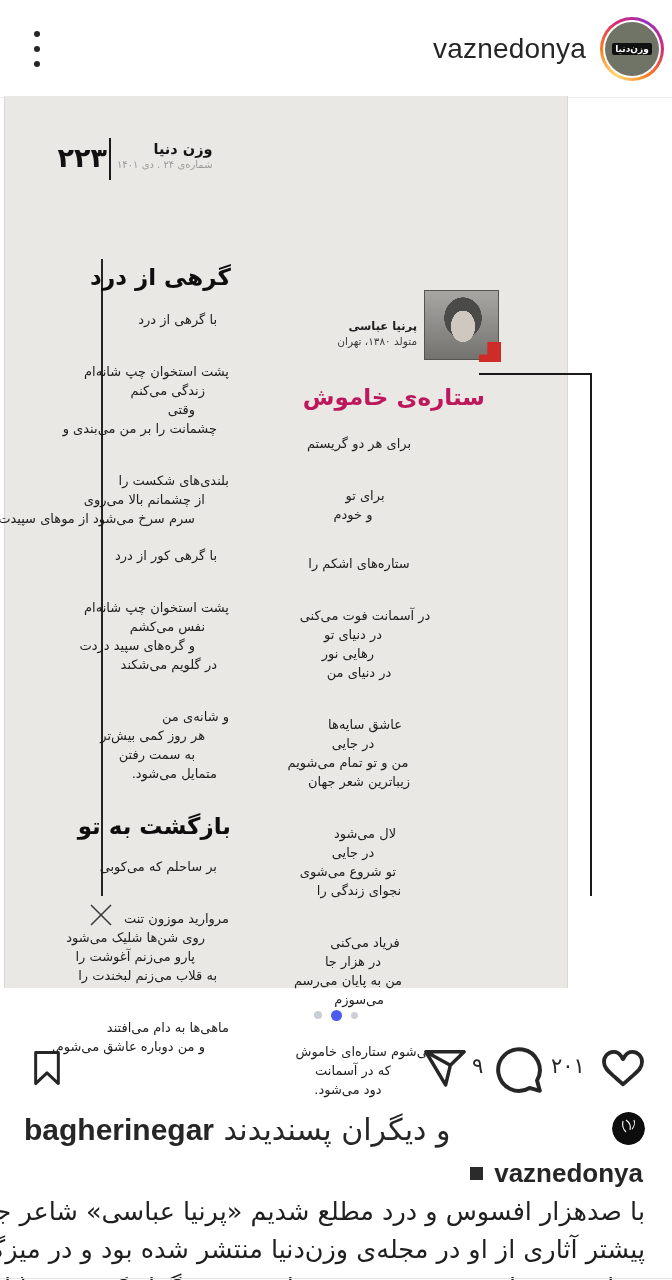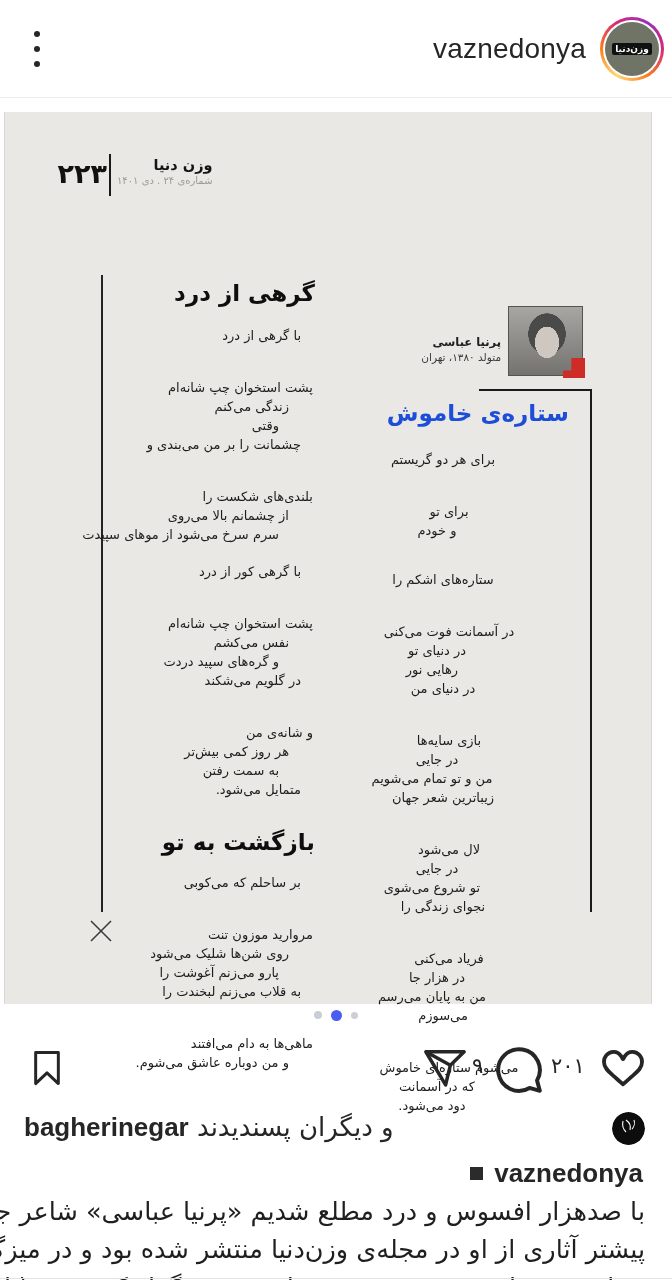--- a/index.html
+++ b/index.html
@@ -16,21 +16,21 @@
   .top-username{margin-left:auto;margin-right:14px;font-size:28px;color:#262626;letter-spacing:.2px;}
   .avatar-ring{width:64px;height:64px;border-radius:50%;margin-right:8px;padding:3px;box-sizing:border-box;
      background:conic-gradient(from 210deg,#feda75,#fa7e1e,#d62976,#962fbf,#d62976,#fa7e1e,#feda75);}
   .avatar-ring .gap{width:100%;height:100%;border-radius:50%;background:#fff;padding:2px;box-sizing:border-box;}
   .avatar-disc{width:100%;height:100%;border-radius:50%;background:#6f7466;display:flex;
                align-items:center;justify-content:center;overflow:hidden;}
   .avatar-disc span{direction:rtl;font-size:9px;font-weight:bold;color:#fff;background:#111;
                     padding:1px 3px;border-radius:2px;line-height:10px;}
 
   
-  .post-image{position:absolute;left:4px;top:112px;width:648px;height:892px;background:#e9e8e5;
+  .post-image{position:absolute;left:4px;top:96px;width:564px;height:892px;background:#e9e8e5;
               border-left:1px solid #d9d8d5;border-right:1px solid #d9d8d5;box-sizing:border-box;}
   .mast-num{position:absolute;left:54px;top:46px;width:48px;text-align:center;
             font-size:27px;font-weight:bold;color:#111;direction:rtl;}
   .mast-bar{position:absolute;left:104px;top:42px;width:2px;height:42px;background:#1a1a1a;}
   .mast-text{position:absolute;left:112px;top:44px;direction:rtl;text-align:right;white-space:nowrap;}
   .mast-title{font-size:14.5px;font-weight:bold;color:#141414;line-height:18px;}
   .mast-sub{font-size:10px;color:#9a9a98;line-height:13px;}
 
   .rule-left{position:absolute;left:96px;top:163px;width:2px;height:637px;background:#242424;}
   .corner-h{position:absolute;left:474px;top:277px;width:113px;height:2px;background:#1a1a1a;}
@@ -55,21 +55,21 @@
        radial-gradient(ellipse 30px 33px at 52% 40%, #4a4a48 0 62%, rgba(0,0,0,0) 63%),
        linear-gradient(#a8a7a4,#73726f);
      box-shadow:inset 0 0 0 1px #55544f;}
   .photo-red{position:absolute;right:-2px;bottom:-2px;width:22px;height:20px;background:#cf2b27;
      clip-path:polygon(0 62%,38% 62%,38% 0,100% 0,100% 100%,0 100%);}
   .poet-info{position:absolute;right:150px;top:222px;direction:rtl;text-align:right;white-space:nowrap;}
   .poet-name{font-size:11.5px;font-weight:bold;color:#202020;line-height:16px;}
   .poet-birth{font-size:10.5px;color:#3a3a3a;line-height:15px;}
 
   .title-right{position:absolute;right:82px;top:286px;direction:rtl;text-align:right;
-               font-size:23px;font-weight:bold;color:#1d4ed8;line-height:30px;}
+               font-size:23px;font-weight:bold;color:#be185d;line-height:30px;}
   .col-right{position:absolute;right:86px;top:338px;width:230px;direction:rtl;text-align:center;}
   .col-right .stanza+.stanza{margin-top:30px;}
 
   
   .dots{position:absolute;left:0;top:1008px;width:672px;height:14px;display:flex;
         align-items:center;justify-content:center;gap:9px;}
   .dots .c-dot{border-radius:50%;}
   .dots .d1{width:8px;height:8px;background:#c9ced4;}
   .dots .d2{width:11px;height:11px;background:#4a5df0;}
   .dots .d3{width:7px;height:7px;background:#ccd0d5;}
@@ -78,21 +78,21 @@
   .icon-btn{position:absolute;cursor:pointer;}
   .save-btn{left:30px;top:1048px;}
   .share-btn{left:422px;top:1046px;}
   .comment-btn{left:494px;top:1045px;}
   .like-btn{left:598px;top:1044px;}
   .count{position:absolute;top:1054px;font-size:21px;color:#262626;}
   .comment-count{left:472px;}
   .like-count{left:551px;}
 
   
-  .likedby-text{position:absolute;left:24px;top:1112px;font-size:26px;color:#262626;white-space:nowrap;}
+  .likedby-text{position:absolute;left:24px;top:1112px;font-size:30px;color:#262626;white-space:nowrap;}
   .likedby-text .lb-user{font-weight:bold;}
   .likedby-avatar{position:absolute;left:612px;top:1112px;width:33px;height:33px;border-radius:50%;overflow:hidden;}
 
   
   .caption-head{position:absolute;right:29px;top:1158px;direction:rtl;display:flex;
                 align-items:center;gap:11px;}
   .caption-user{font-size:26px;font-weight:bold;color:#262626;}
   .caption-bullet{width:13px;height:13px;background:#2b2b2b;display:inline-block;}
   .caption-lines{position:absolute;right:27px;top:1192px;direction:rtl;text-align:right;
                  font-size:25.5px;line-height:38px;color:#1f1f1f;}
@@ -191,21 +191,21 @@
           <div class="poem-line">برای هر دو گریستم</div>
           <div class="poem-line">برای تو</div>
           <div class="poem-line">و خودم</div>
         </div>
       <div class="stanza">
           <div class="poem-line">ستاره‌های اشکم را</div>
           <div class="poem-line">در آسمانت فوت می‌کنی</div>
           <div class="poem-line">در دنیای تو</div>
           <div class="poem-line">رهایی نور</div>
           <div class="poem-line">در دنیای من</div>
-          <div class="poem-line">بازی سایه‌ها</div>
+          <div class="poem-line">عاشق سایه‌ها</div>
           <div class="poem-line">در جایی</div>
           <div class="poem-line">من و تو تمام می‌شویم</div>
           <div class="poem-line">زیباترین شعر جهان</div>
           <div class="poem-line">لال می‌شود</div>
           <div class="poem-line">در جایی</div>
           <div class="poem-line">تو شروع می‌شوی</div>
           <div class="poem-line">نجوای زندگی را</div>
           <div class="poem-line">فریاد می‌کنی</div>
           <div class="poem-line">در هزار جا</div>
           <div class="poem-line">من به پایان می‌رسم</div>

